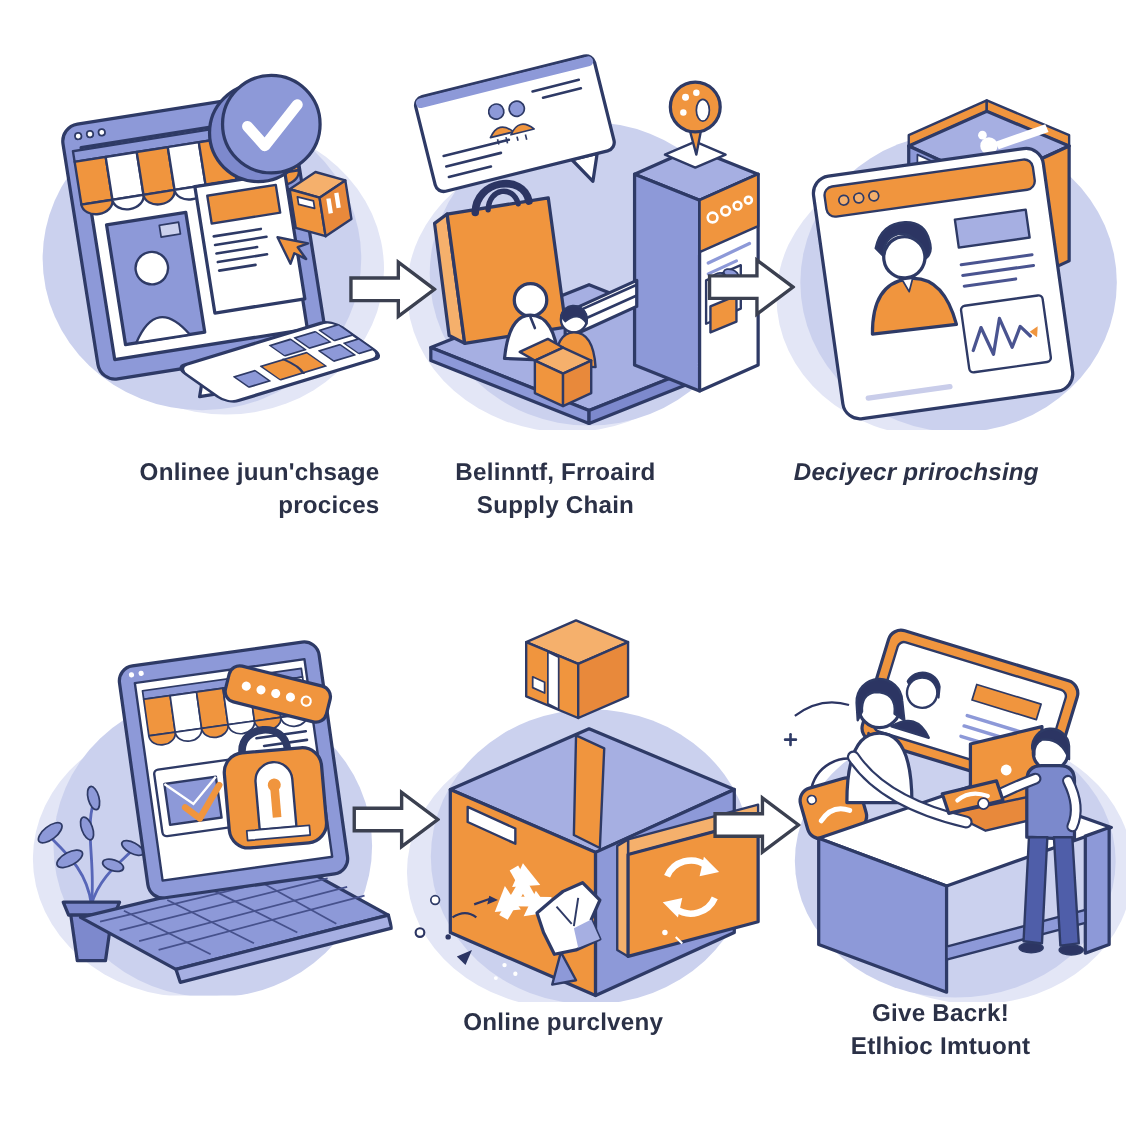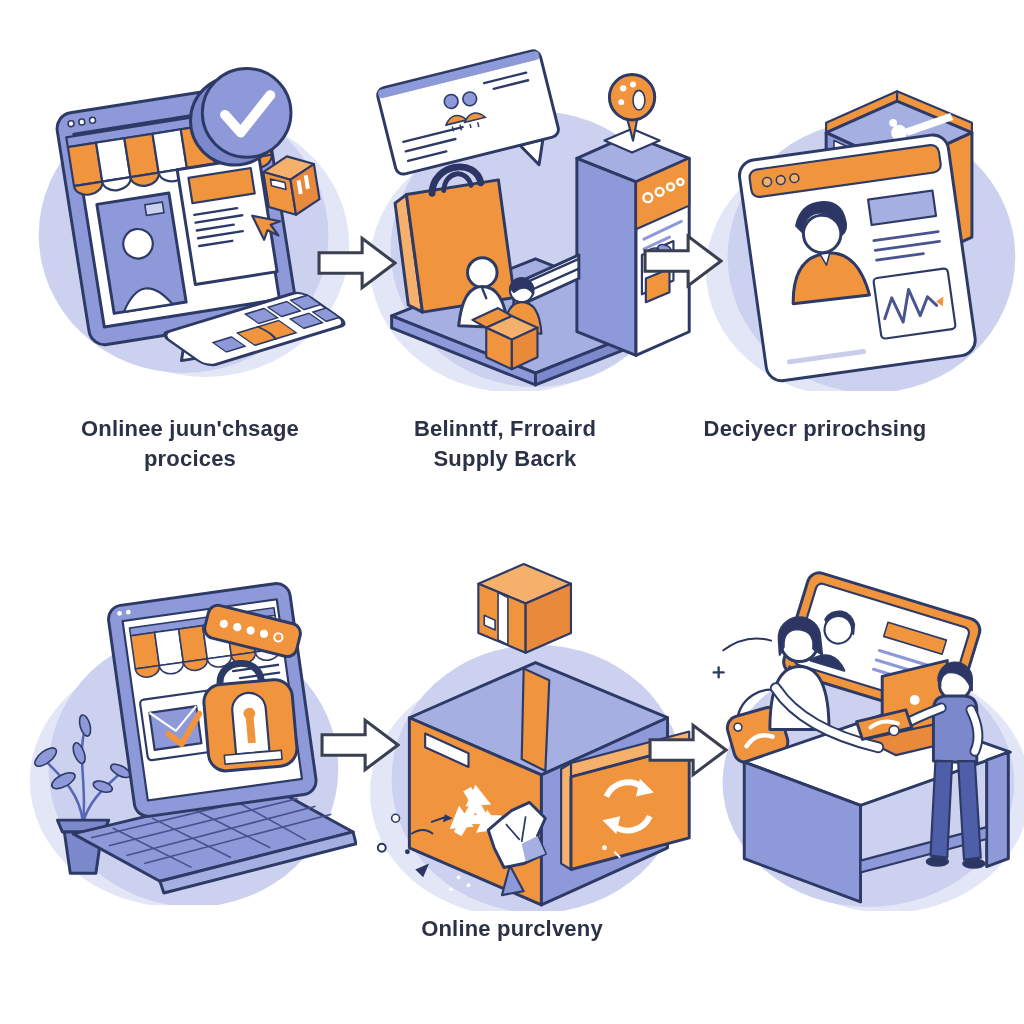--- a/index.html
+++ b/index.html
@@ -10,23 +10,23 @@
   .art svg{width:100%;height:100%;display:block;}
   #art1{left:22px;top:26px;}
   #art2{left:368px;top:36px;}
   #art3{left:700px;top:36px;}
   #art4{left:22px;top:550px;}
   #art5{left:368px;top:556px;}
   #art6{left:695px;top:556px;}
   .caption{position:absolute;width:310px;text-align:center;font-weight:700;
            font-size:22px;line-height:1.38;color:#2b3147;letter-spacing:.2px;}
   .caption span{display:block;}
-  #cap1{left:35px;top:414px;}
+  #cap1{left:35px;top:414px;text-align:right;}
   #cap2{left:350px;top:414px;}
-  #cap3{left:660px;top:414px;}
+  #cap3{left:678px;top:414px;font-style:italic;}
   #cap4{left:30px;top:918px;}
   #cap5{left:357px;top:914px;}
   #cap6{left:700px;top:906px;}
   .arrow{position:absolute;width:80px;height:56px;}
   .arrow svg{width:100%;height:100%;display:block;}
   #arr1{left:317px;top:235px;}
   #arr2{left:643px;top:233px;}
   #arr3{left:320px;top:717px;}
   #arr4{left:648px;top:722px;}
   
@@ -520,22 +520,26 @@
         <polygon points="2,17 44,17 44,3 76,27 44,51 44,37 2,37" fill="#ffffff" stroke="#3b4050" stroke-width="3" stroke-linejoin="miter"></polygon>
       </svg>
   </div>
 
   <div class="caption" id="cap1">
     <span>Onlinee juun'chsage</span>
     <span>procices</span>
   </div>
   <div class="caption" id="cap2">
     <span>Belinntf, Frroaird</span>
-    <span>Supply Bacrk</span>
+    <span>Supply Chain</span>
   </div>
   <div class="caption" id="cap3">
     <span>Deciyecr prirochsing</span>
   </div>
   <div class="caption" id="cap5">
     <span>Online purclveny</span>
   </div>
+  <div class="caption" id="cap6">
+    <span>Give Bacrk!</span>
+    <span>Etlhioc Imtuont</span>
+  </div>
 
 </main>
 
 </body></html>

